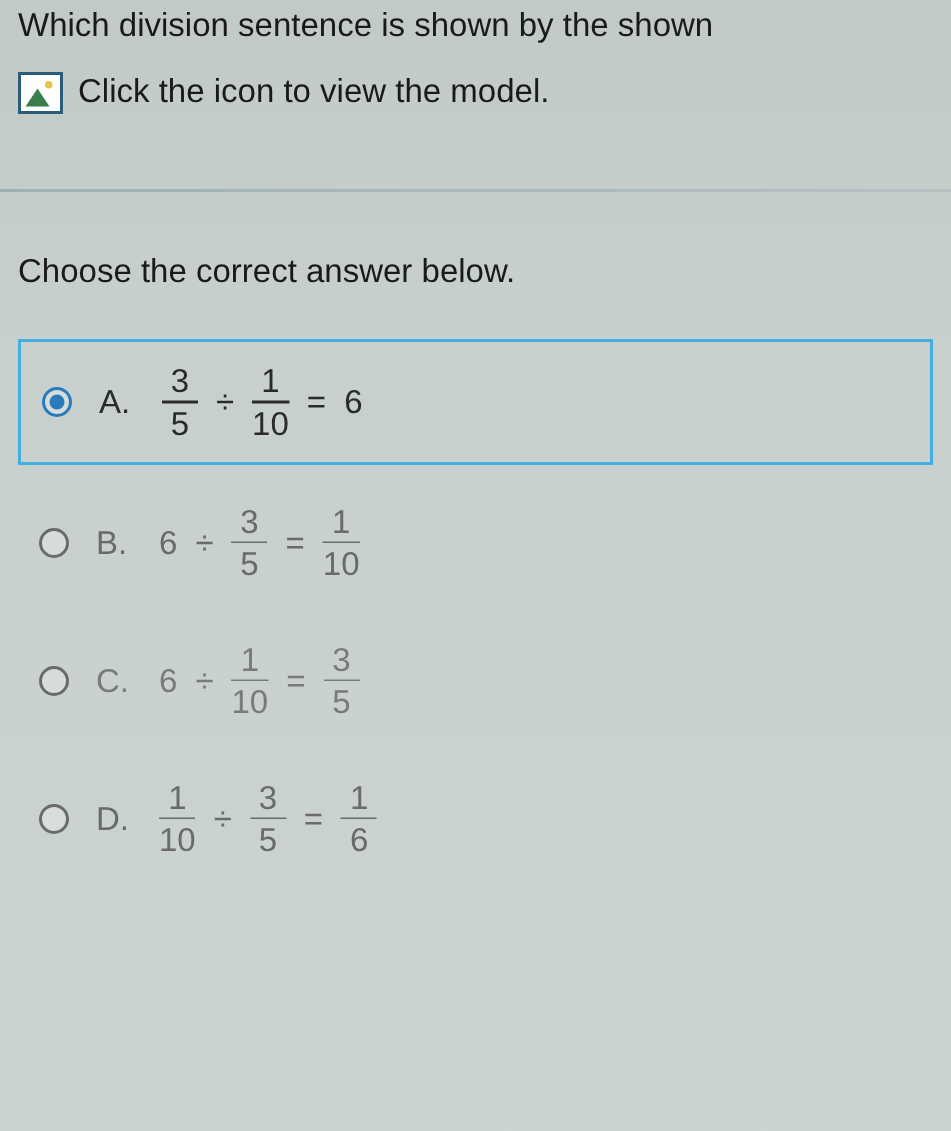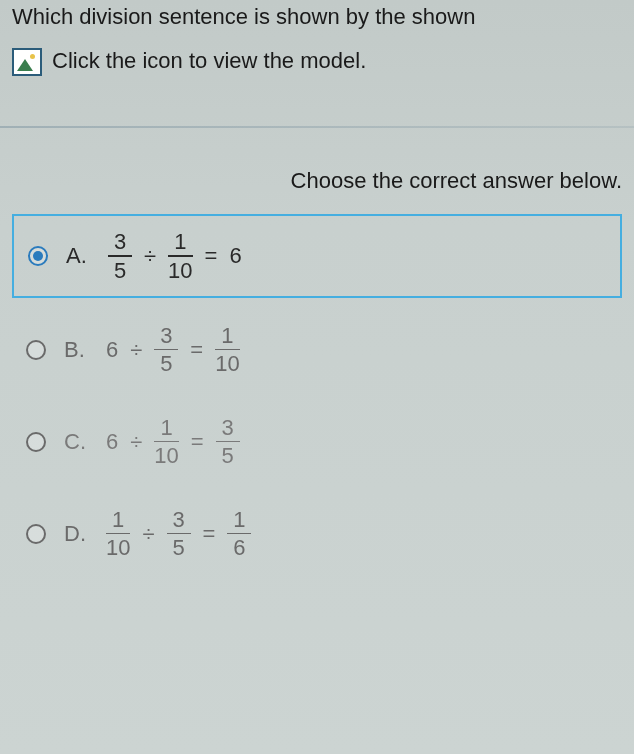--- a/index.html
+++ b/index.html
@@ -61,24 +61,23 @@
     .icon-text {
       font-size: 22px;
       color: #1a1a1a;
     }
     .divider {
       height: 2px;
       background: linear-gradient(to right, rgba(90,120,140,0.35), rgba(90,120,140,0.15));
       margin: 30px 0 30px 0;
     }
     .instruction {
-      padding: 10px 12px 20px 12px;
+      padding: 10px 12px 32px 12px;
       font-size: 22px;
       color: #1a1a1a;
-      text-align: right;
     }
     .choices {
       padding: 0 12px;
     }
     .choice-row {
       display: flex;
       align-items: center;
       gap: 18px;
       padding: 14px 14px;
       margin-bottom: 12px;

